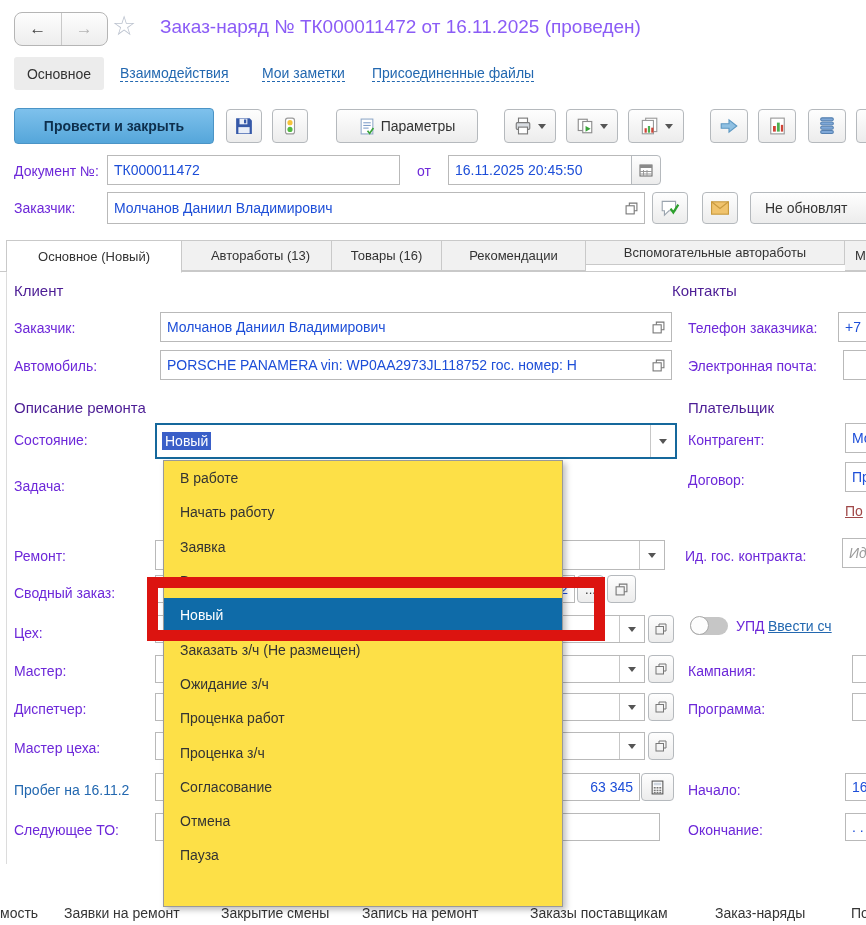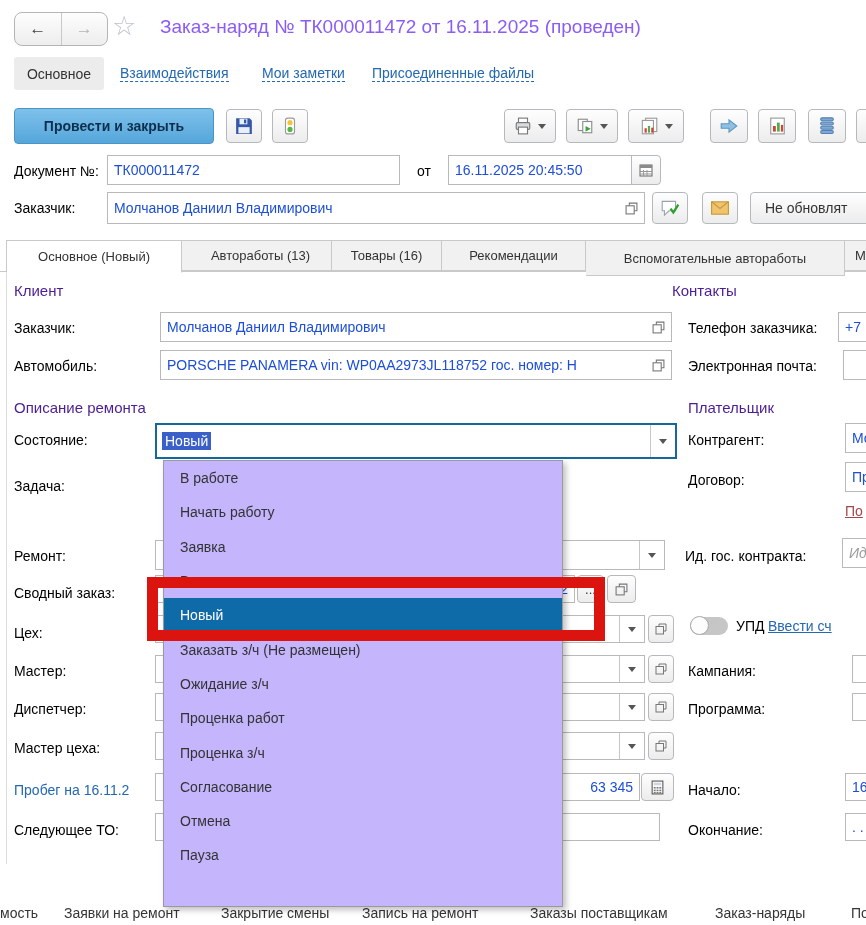--- a/index.html
+++ b/index.html
@@ -1,38 +1,38 @@
 <!DOCTYPE html>
 <html><head>
 <meta charset="utf-8">
 <style>
   html,body{margin:0;padding:0;background:#fff;}
   #app{position:relative;width:866px;height:925px;overflow:hidden;background:#fff;
        font-family:"Liberation Sans",sans-serif;color:#333;}
   .abs{position:absolute;}
-  .lbl{font-size:14px;color:#000000;white-space:nowrap;}
+  .lbl{font-size:14px;color:#6d28d9;white-space:nowrap;}
   .orange-h{font-size:15px;color:#4c1d95;white-space:nowrap;}
   .link{font-size:14px;color:#2368b0;text-decoration:underline;white-space:nowrap;cursor:pointer;}
   .link-dash{font-size:14px;color:#2368b0;border-bottom:1px dashed #2368b0;white-space:nowrap;cursor:pointer;}
   .btn{display:flex;align-items:center;justify-content:center;gap:6px;box-sizing:border-box;
        border:1px solid #b5b9bd;border-radius:4px;background:linear-gradient(#fefefe,#ececec);
        font-size:14px;color:#333;cursor:pointer;}
   .btn-primary{background:linear-gradient(#7ec1ec,#55a6da);border-color:#4b94c6;color:#0d2f4d;font-weight:bold;}
   .field{box-sizing:border-box;border:1px solid #b9b9b9;background:#fff;display:flex;align-items:center;
          font-size:14px;color:#1d4ed8;padding:0 6px;overflow:hidden;white-space:nowrap;}
   .field.right{justify-content:flex-end;}
   .caret{width:0;height:0;border-left:4px solid transparent;border-right:4px solid transparent;
          border-top:5px solid #555;display:inline-block;}
   .combo-split{display:flex;align-items:center;justify-content:center;width:24px;height:100%;
                border-left:1px solid #c7c7c7;}
   .tab{box-sizing:border-box;display:flex;align-items:center;justify-content:center;font-size:13px;
        background:#f1f1f1;border:1px solid #c9c9c9;border-left:none;color:#333;cursor:pointer;white-space:nowrap;}
   .tab.first{border-left:1px solid #c9c9c9;}
   .tab.active{background:#fff;border-bottom:1px solid #fff;height:33px;z-index:2;}
-  .dd{box-sizing:border-box;background:#c4b5fd;border:1px solid #9a9a9a;box-shadow:3px 3px 6px rgba(0,0,0,.25);z-index:5;}
+  .dd{box-sizing:border-box;background:#fde047;border:1px solid #9a9a9a;box-shadow:3px 3px 6px rgba(0,0,0,.25);z-index:5;}
   .dd-item{height:34.3px;display:flex;align-items:center;padding-left:16px;font-size:14px;color:#333;cursor:pointer;}
   .dd-item.selected{background:#0f6ba8;color:#fff;}
   .sel-text{background:#3a5fc8;color:#fff;padding:1px 3px;font-size:14px;}
   .toggle{box-sizing:border-box;width:38px;height:18px;border-radius:9px;background:#c6c6c6;position:relative;cursor:pointer;}
   .toggle .knob{position:absolute;left:0;top:-1px;width:19px;height:19px;border-radius:50%;
                 background:#fdfdfd;border:1px solid #a8a8a8;box-sizing:border-box;}
   .redbox{box-sizing:border-box;border:11px solid #dc1410;z-index:6;pointer-events:none;}
   .taskbar-item{font-size:14px;color:#353535;white-space:nowrap;cursor:pointer;}
   .vline{border-left:1px solid #dcdcdc;}
   .placeholder{color:#9b9b9b;font-style:italic;}
@@ -75,20 +75,32 @@
   <div class="abs btn" style="left:272px;top:109px;width:36px;height:34px;">
     <span>
         <svg width="18" height="18" viewBox="0 0 16 16">
           <rect x="4" y="1" width="8" height="14" rx="2" fill="#fff" stroke="#9a9a9a"></rect>
           <circle cx="8" cy="5" r="2.3" fill="#f5c33b"></circle>
           <circle cx="8" cy="11" r="2.3" fill="#52b943"></circle>
         </svg>
       </span>
   </div>
 
+  <div class="abs btn" style="left:336px;top:109px;width:142px;height:34px;">
+    <span>
+        <svg width="16" height="17" viewBox="0 0 15 16">
+          <rect x="2" y="1" width="11" height="14" fill="#fff" stroke="#8fa8c8"></rect>
+          <line x1="4" y1="4.5" x2="11" y2="4.5" stroke="#7d9cc8"></line>
+          <line x1="4" y1="7" x2="11" y2="7" stroke="#7d9cc8"></line>
+          <line x1="4" y1="9.5" x2="9" y2="9.5" stroke="#7d9cc8"></line>
+          <path d="M8 12l2 2.5 3.5-5" fill="none" stroke="#3aa33a" stroke-width="1.6"></path>
+        </svg>
+      </span>
+    <span>Параметры</span>
+  </div>
 
   <div class="abs btn" style="left:504px;top:109px;width:52px;height:34px;">
     <span>
         <svg width="18" height="18" viewBox="0 0 16 16">
           <rect x="4" y="1" width="8" height="4" fill="#fff" stroke="#7a7a7a"></rect>
           <rect x="2" y="5" width="12" height="6" rx="1" fill="#d9dde2" stroke="#7a7a7a"></rect>
           <rect x="4" y="9" width="8" height="6" fill="#fff" stroke="#7a7a7a"></rect>
         </svg>
       </span>
     <span class="caret"></span>
@@ -195,21 +207,21 @@
         </svg>
       </span>
   </div>
   <div class="abs btn" style="left:750px;top:192px;width:130px;height:32px;justify-content:flex-start;padding-left:14px;">Не обновлят</div>
 
   <div class="abs" style="left:0;top:240px;width:866px;height:32px;border-bottom:1px solid #c9c9c9;box-sizing:border-box;"></div>
   <div class="abs tab first active" style="left:6px;top:240px;width:176px;">Основное (Новый)</div>
   <div class="abs tab" style="left:182px;top:240px;width:150px;height:31px;padding-left:8px;">Автоработы (13)</div>
   <div class="abs tab" style="left:332px;top:240px;width:110px;height:31px;">Товары (16)</div>
   <div class="abs tab" style="left:442px;top:240px;width:144px;height:31px;">Рекомендации</div>
-  <div class="abs tab" style="left:586px;top:240px;width:259px;height:36px;">Вспомогательные автоработы</div>
+  <div class="abs tab" style="left:586px;top:240px;width:259px;height:25px;">Вспомогательные автоработы</div>
   <div class="abs tab" style="left:845px;top:240px;width:40px;height:31px;justify-content:flex-start;padding-left:10px;">М</div>
 
   <div class="abs vline" style="left:6px;top:272px;height:592px;"></div>
 
   <div class="abs orange-h" style="left:14px;top:282px;">Клиент</div>
   <div class="abs orange-h" style="left:672px;top:282px;">Контакты</div>
 
   <div class="abs lbl" style="left:14px;top:320px;">Заказчик:</div>
   <div class="abs field" style="left:160px;top:312px;width:512px;height:30px;">
     <span style="flex:1;overflow:hidden;">Молчанов Даниил Владимирович</span>

